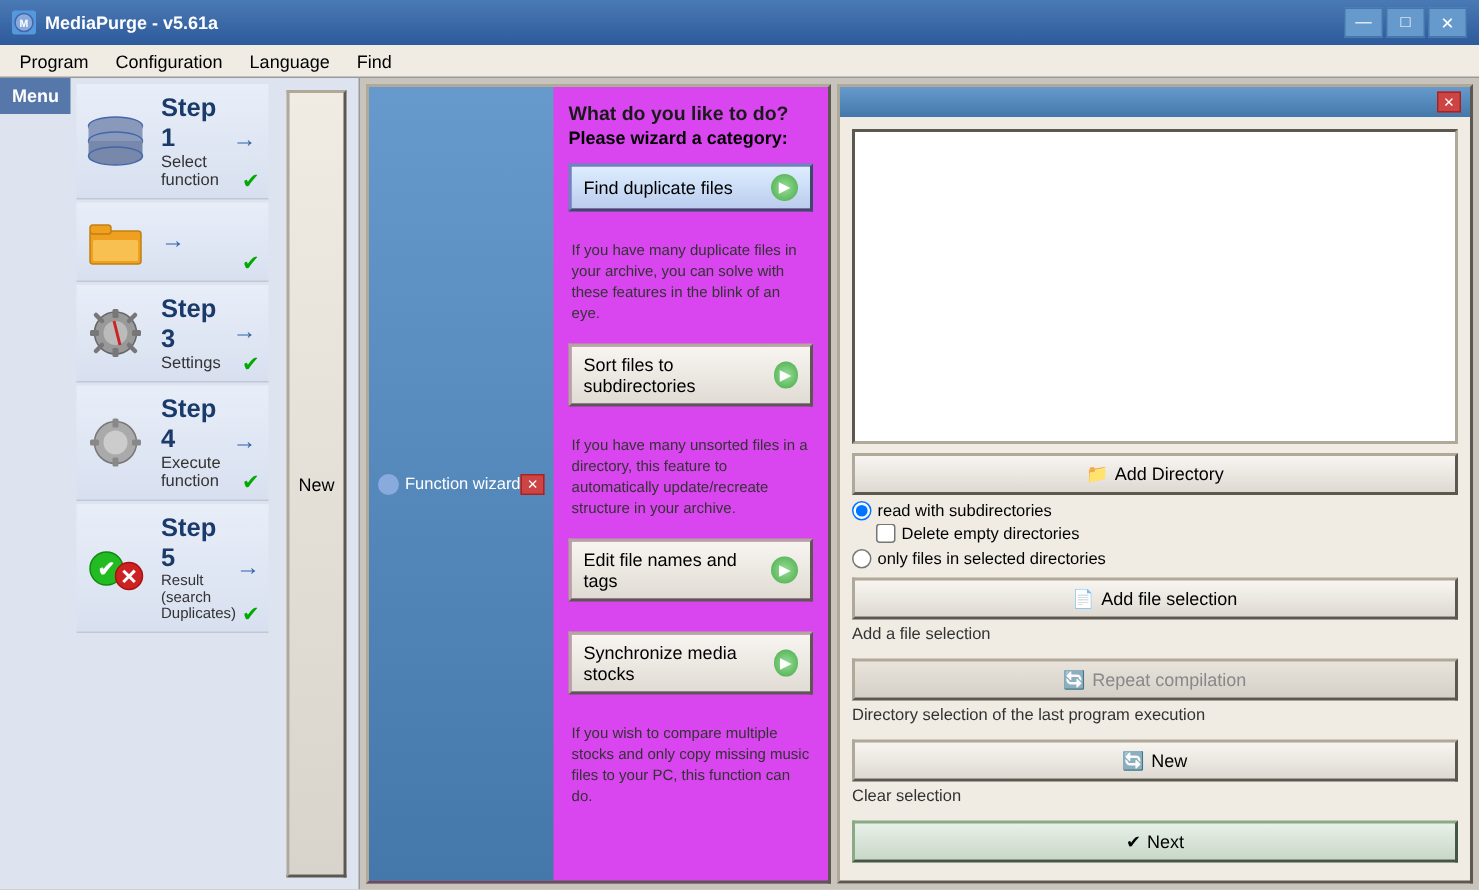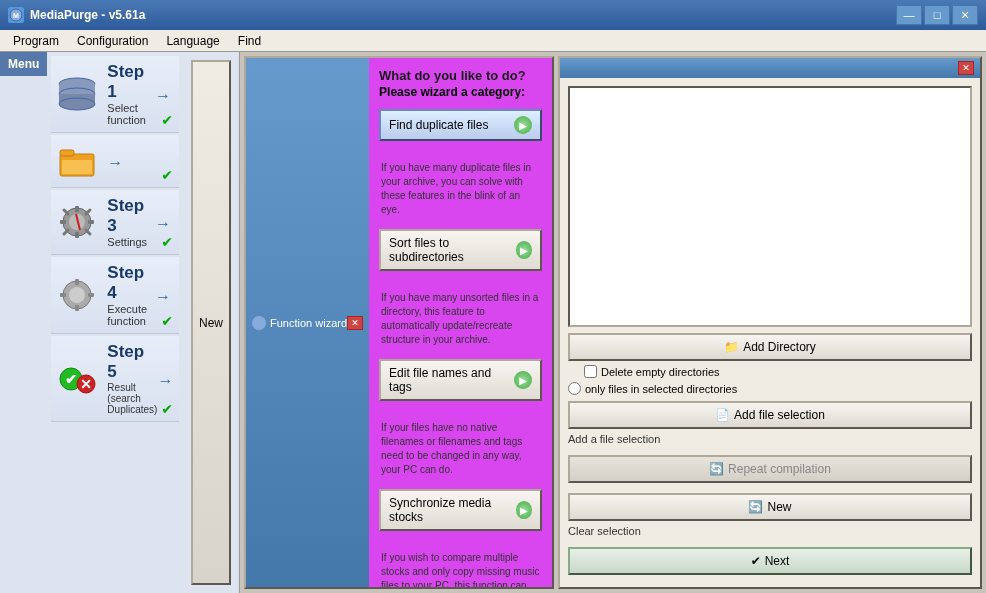--- a/index.html
+++ b/index.html
@@ -488,21 +488,20 @@
         <button class="category-btn">
           <span>Sort files to subdirectories</span>
           <span class="go-icon">▶</span>
         </button>
         <div class="category-desc">If you have many unsorted files in a directory, this feature to automatically update/recreate structure in your archive.</div>
 
         <button class="category-btn">
           <span>Edit file names and tags</span>
           <span class="go-icon">▶</span>
         </button>
-        <div class="category-desc">If your files have no native filenames or filenames and tags need to be changed in any way, your PC can do.</div>
 
         <button class="category-btn">
           <span>Synchronize media stocks</span>
           <span class="go-icon">▶</span>
         </button>
         <div class="category-desc">If you wish to compare multiple stocks and only copy missing music files to your PC, this function can do.</div>
       </div>
     </div>
 
     <div class="dir-panel">
@@ -512,20 +511,24 @@
       <div class="dir-content">
 
         <div class="dir-list-area"></div>
 
         <button class="action-btn">
           <span>📁</span>
           <span>Add Directory</span>
         </button>
 
         <div class="radio-group">
+          <div class="radio-row">
+            <input type="radio" name="dir-option" id="radio1" checked="" style="">
+            <label for="radio1">read with subdirectories</label>
+          </div>
           <div class="checkbox-row">
             <input type="checkbox" id="chk1" style="">
             <label for="chk1">Delete empty directories</label>
           </div>
           <div class="radio-row">
             <input type="radio" name="dir-option" id="radio2" style="">
             <label for="radio2">only files in selected directories</label>
           </div>
         </div>
 
@@ -534,20 +537,21 @@
           <span>Add file selection</span>
         </button>
         <div class="small-label">Add a file selection</div>
 
         <div class="section-spacer"></div>
 
         <button class="action-btn disabled" disabled="">
           <span>🔄</span>
           <span>Repeat compilation</span>
         </button>
+        <div class="small-label">Directory selection of the last program execution</div>
 
         <div class="section-spacer"></div>
 
         <button class="action-btn">
           <span>🔄</span>
           <span>New</span>
         </button>
         <div class="small-label">Clear selection</div>
 
         <div class="section-spacer"></div>

